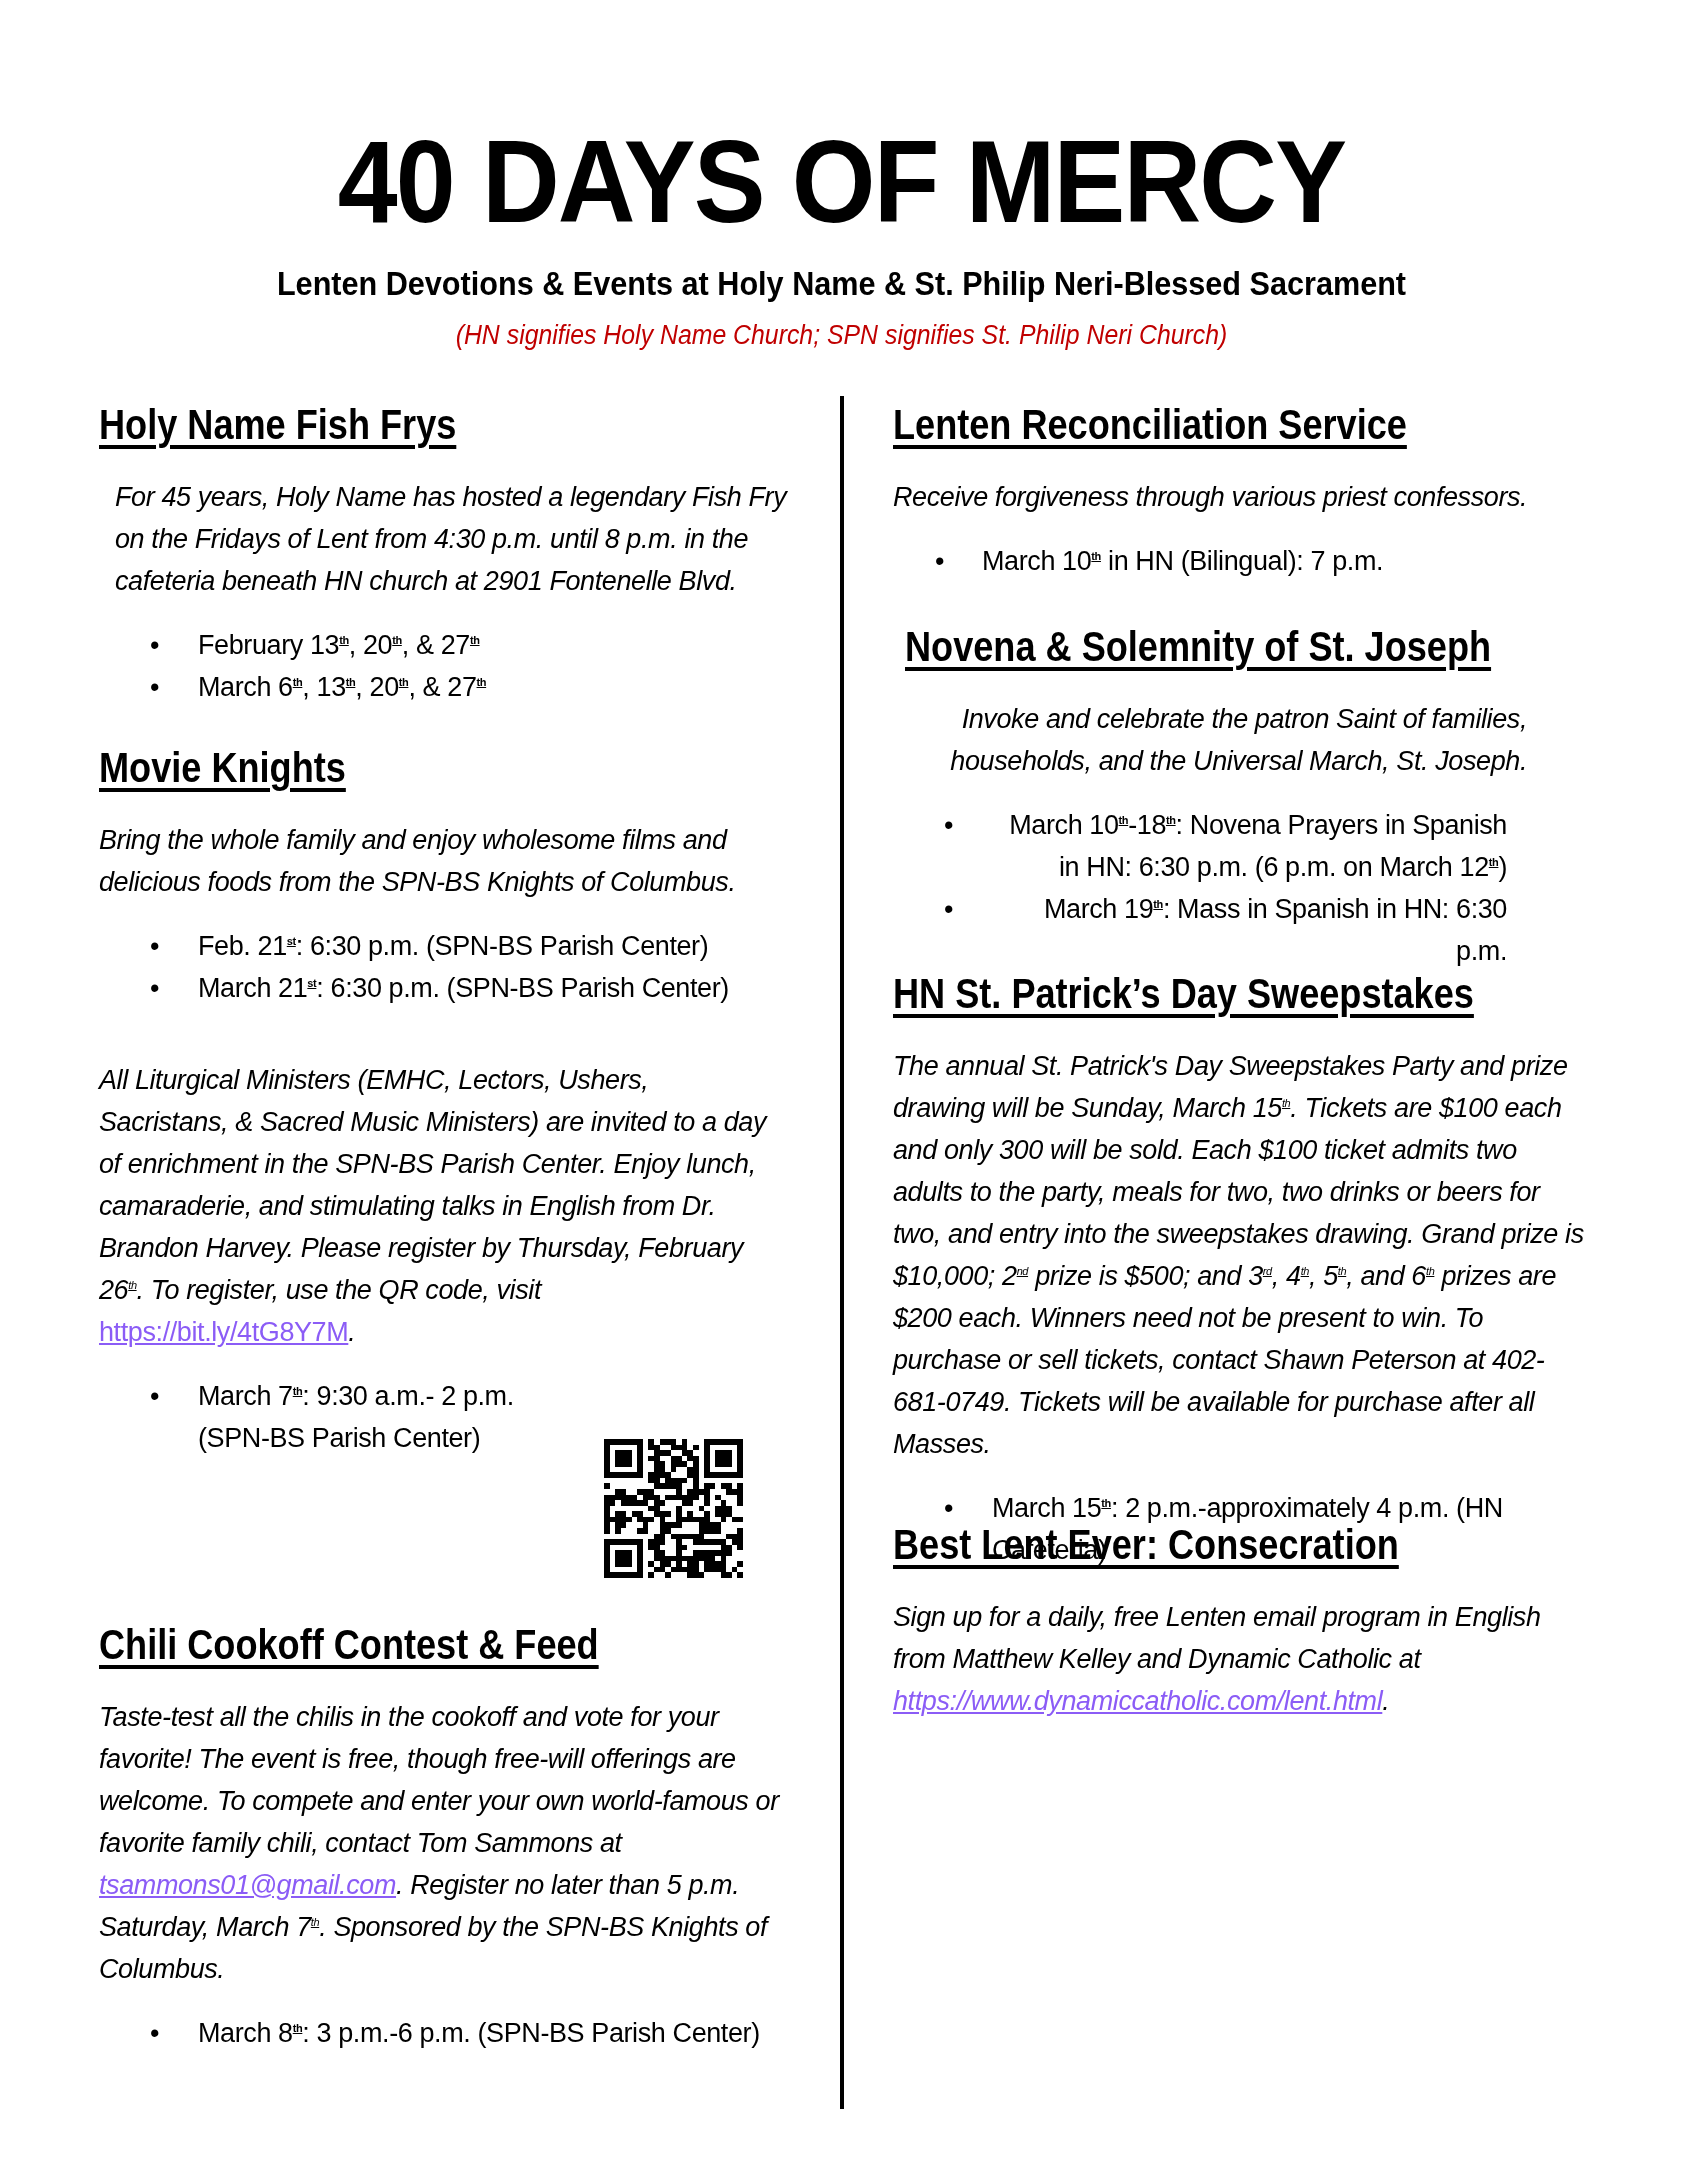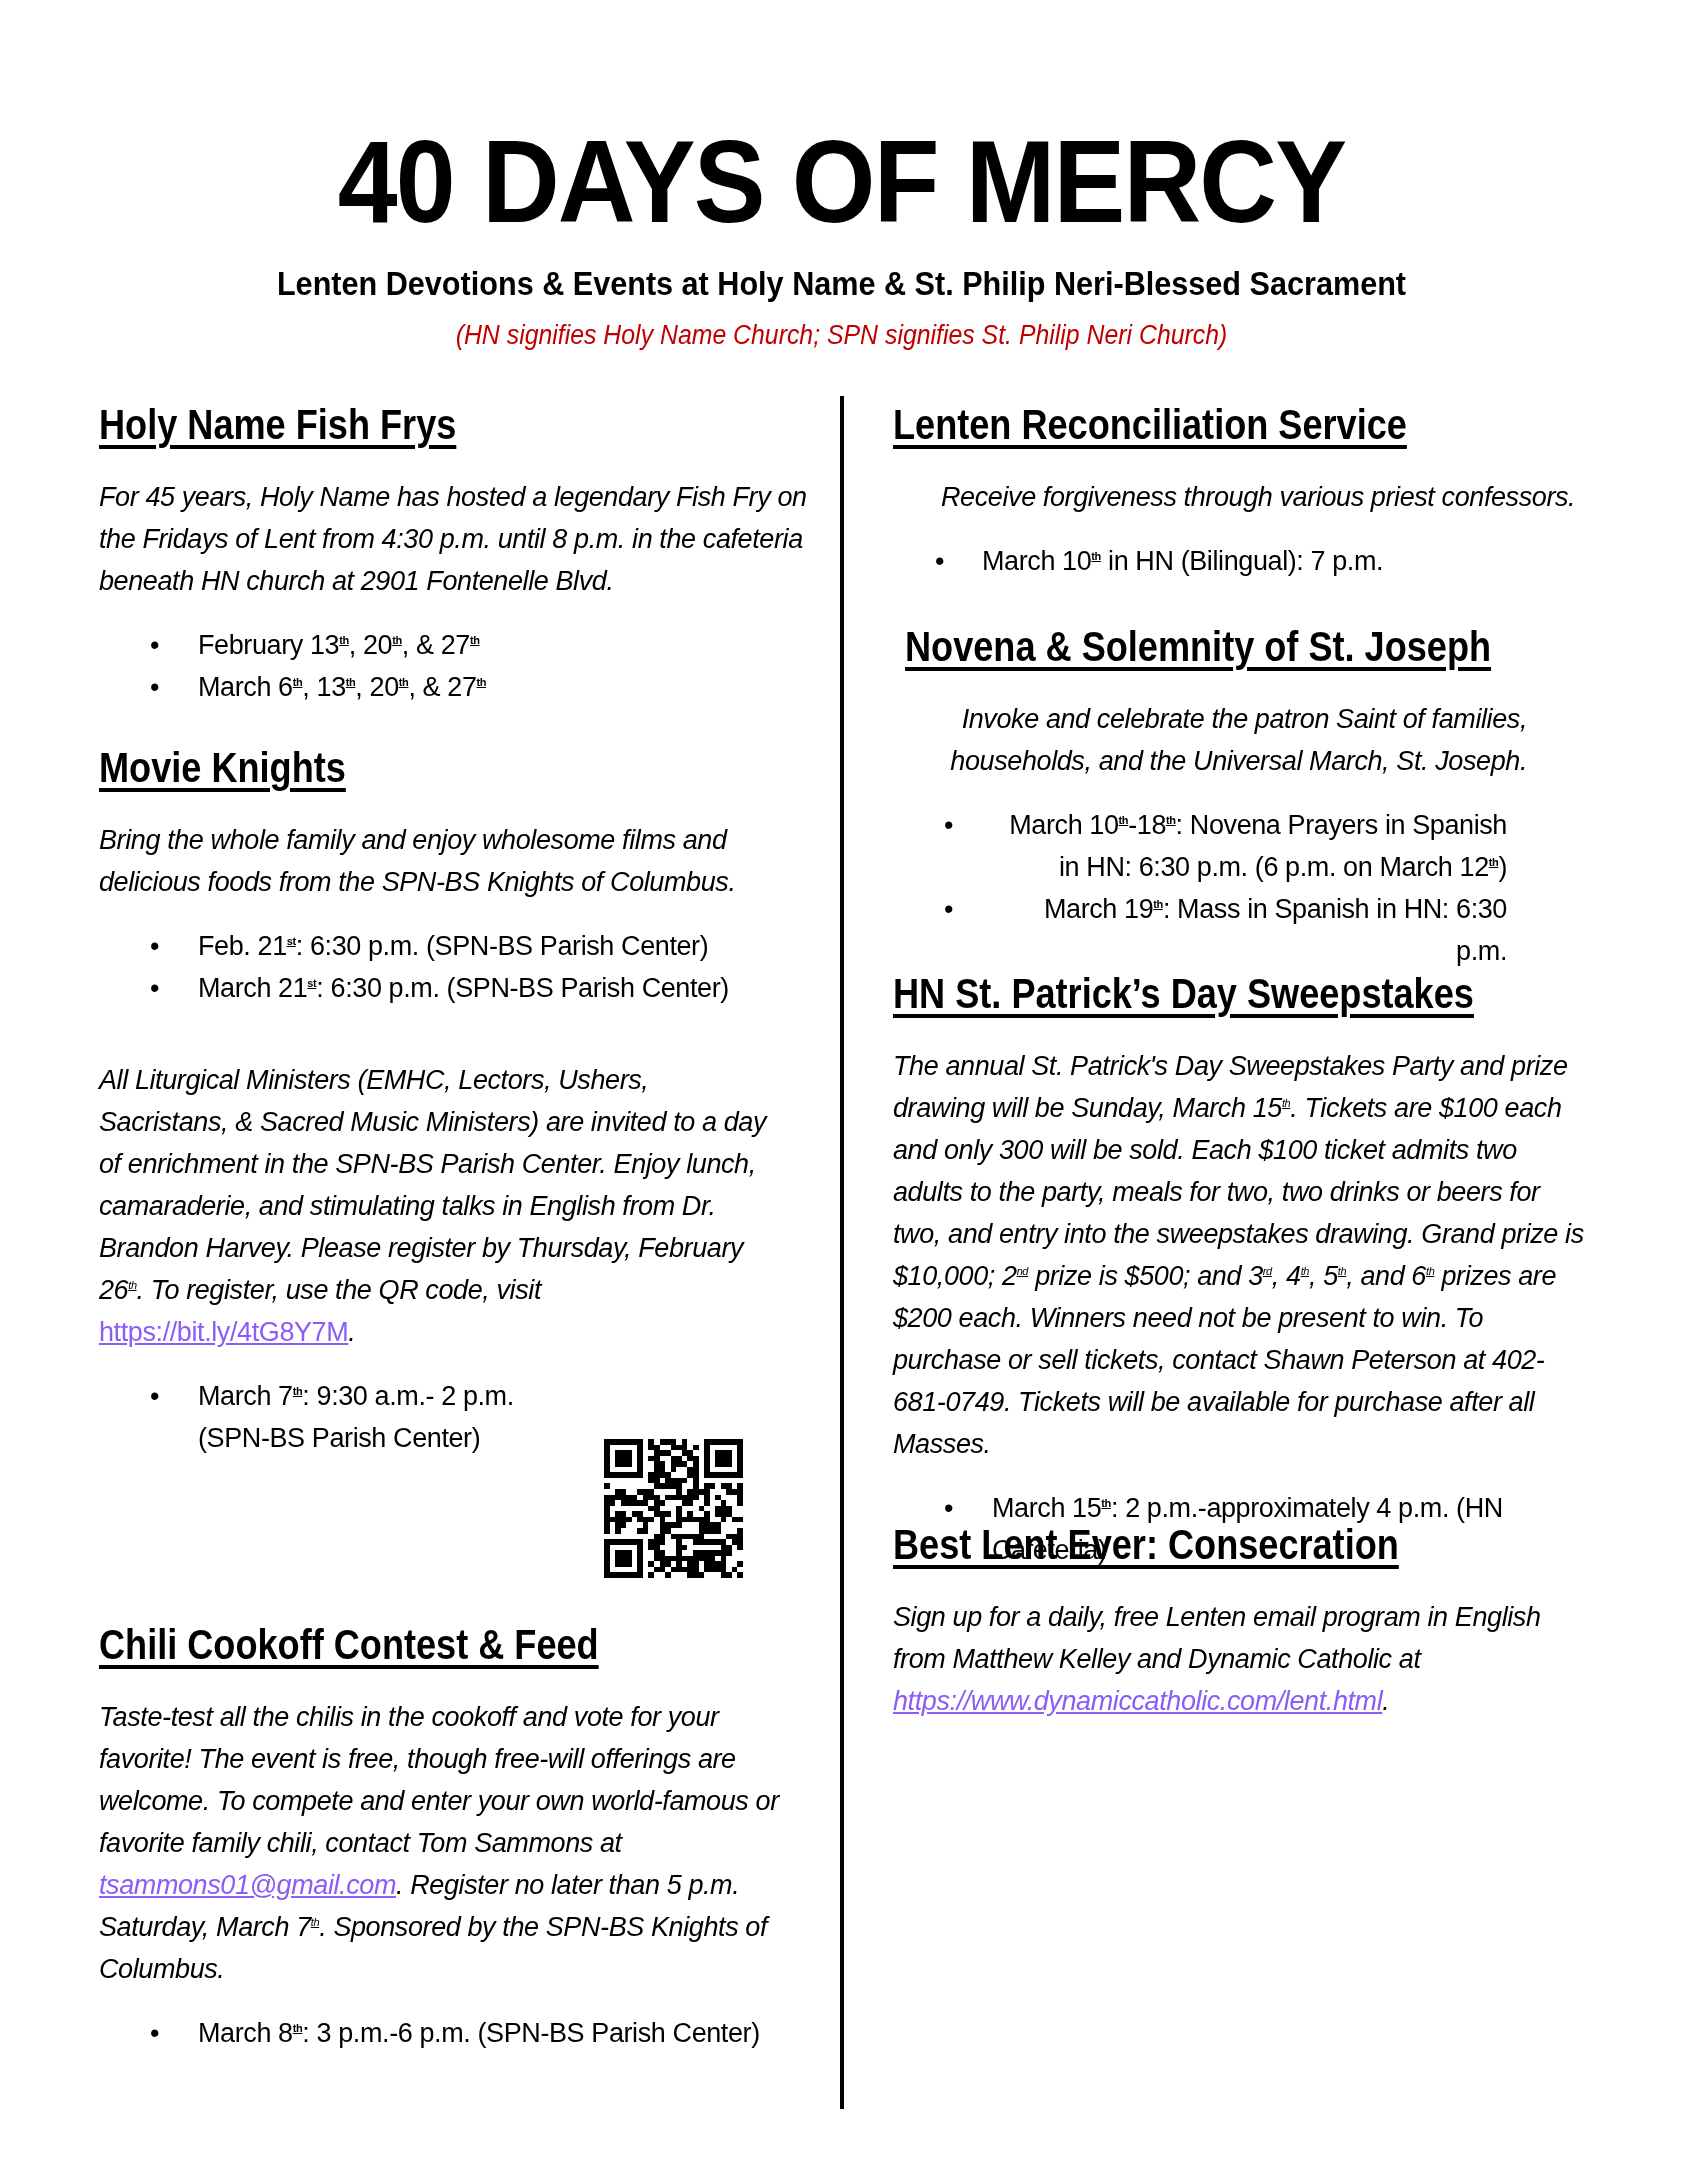--- a/index.html
+++ b/index.html
@@ -35,21 +35,21 @@
 <body>
 
 <div class="title">40 DAYS OF MERCY</div>
 <div class="subtitle">Lenten Devotions &amp; Events at Holy Name &amp; St. Philip Neri-Blessed Sacrament</div>
 <div class="note">(HN signifies Holy Name Church; SPN signifies St. Philip Neri Church)</div>
 
 <div class="divider"></div>
 
 <div class="sec left" style="top:404px;">
   <h2 class="h">Holy Name Fish Frys</h2>
-  <p class="p" style="margin-top:30px;">For 45 years, Holy Name has hosted a legendary Fish Fry on the Fridays of Lent from 4:30 p.m. until 8 p.m. in the cafeteria beneath HN church at 2901 Fontenelle Blvd.</p>
+  <p class="p" style="margin-top:30px;margin-left:16px;">For 45 years, Holy Name has hosted a legendary Fish Fry on the Fridays of Lent from 4:30 p.m. until 8 p.m. in the cafeteria beneath HN church at 2901 Fontenelle Blvd.</p>
   <ul>
     <li><span class="bullet">•</span><span>February 13</span><sup>th</sup><span>, 20</span><sup>th</sup><span>, &amp; 27</span><sup>th</sup></li>
     <li><span class="bullet">•</span><span>March 6</span><sup>th</sup><span>, 13</span><sup>th</sup><span>, 20</span><sup>th</sup><span>, &amp; 27</span><sup>th</sup></li>
   </ul>
 </div>
 
 <div class="sec left" style="top:747px;">
   <h2 class="h">Movie Knights</h2>
   <p class="p" style="margin-top:30px;">Bring the whole family and enjoy wholesome films and delicious foods from the SPN-BS Knights of Columbus.</p>
   <ul>
@@ -329,21 +329,21 @@
 <div class="sec left" style="top:1624px; width:693px;">
   <h2 class="h">Chili Cookoff Contest &amp; Feed</h2>
   <p class="p" style="margin-top:30px;"><span>Taste-test all the chilis in the cookoff and vote for your favorite! The event is free, though free-will offerings are welcome. To compete and enter your own world-famous or favorite family chili, contact Tom Sammons at </span><a class="link">tsammons01@gmail.com</a><span>. Register no later than 5 p.m. Saturday, March 7</span><sup>th</sup><span>. Sponsored by the SPN-BS Knights of Columbus.</span></p>
   <ul>
     <li><span class="bullet">•</span><span>March 8</span><sup>th</sup><span>: 3 p.m.-6 p.m. (SPN-BS Parish Center)</span></li>
   </ul>
 </div>
 
 <div class="sec right" style="top:404px;">
   <h2 class="h">Lenten Reconciliation Service</h2>
-  <p class="p" style="margin-top:30px;margin-left:48px;">Receive forgiveness through various priest confessors.</p>
+  <p class="p" style="margin-top:30px;">Receive forgiveness through various priest confessors.</p>
   <ul>
     <li style="padding-left:89px;"><span class="bullet" style="left:42px;">•</span><span>March 10</span><sup>th</sup><span> in HN (Bilingual): 7 p.m.</span></li>
   </ul>
 </div>
 
 <div class="sec right" style="top:626px;text-align:right;">
   <h2 class="h">Novena &amp; Solemnity of St. Joseph</h2>
   <p class="p" style="margin-top:30px; width:634px;">Invoke and celebrate the patron Saint of families, households, and the Universal March, St. Joseph.</p>
   <ul style="width:614px;">
     <li><span class="bullet">•</span><span>March 10</span><sup>th</sup><span>-18</span><sup>th</sup><span>: Novena Prayers in Spanish in HN: 6:30 p.m. (6 p.m. on March 12</span><sup>th</sup><span>)</span></li>

